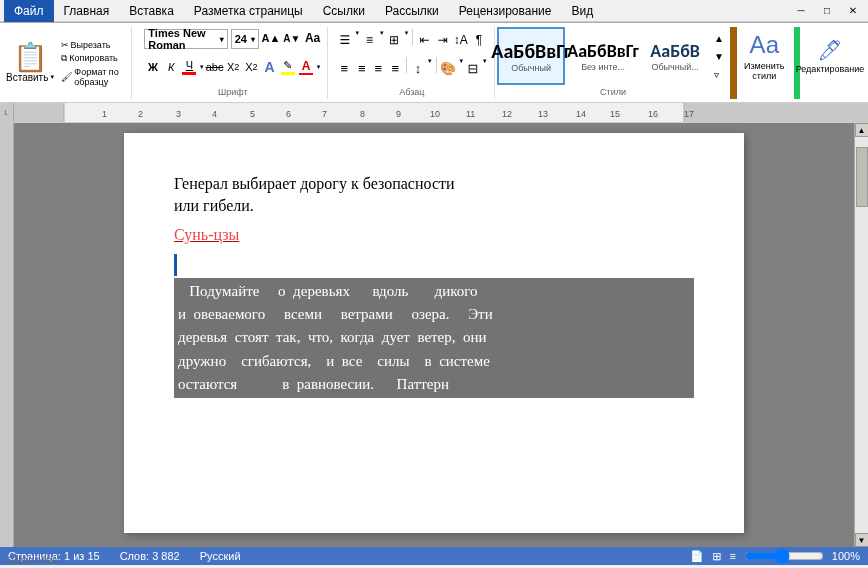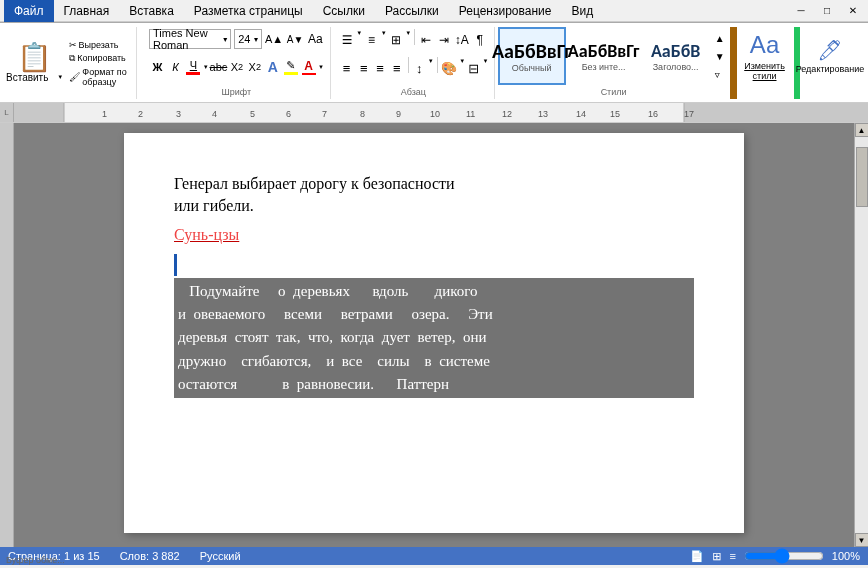--- a/index.html
+++ b/index.html
@@ -74,22 +74,23 @@
     .fmt-btn {
       width: 18px; height: 18px;
       display: flex; align-items: center; justify-content: center;
       font-size: 11px;
       cursor: pointer;
       border: 1px solid transparent;
       background: transparent;
     }
     .font-row1 {
       display: flex;
-      align-items: center;
+      align-items: flex-start;
       gap: 3px;
+      font-weight: bold;
     }
     .font-selector {
       width: 120px; height: 20px;
       border: 1px solid #aaa;
       font-size: 11px;
       padding: 0 3px;
       display: flex; align-items: center; justify-content: space-between;
       background: white;
       cursor: pointer;
     }
@@ -425,21 +426,21 @@
     <div class="title-bar-btn">✕</div>
   </div>
 </div>
 
 <div class="ribbon">
   <div class="ribbon-content">
 
     <div class="group-paste">
       <div class="paste-main">
         <div class="paste-icon-block">📋</div>
-        <div style="display:flex;align-items:center;gap:9px;">
+        <div style="display:flex;align-items:center;gap:1px;">
           <span class="paste-small-label">Вставить</span>
           <span class="small-arrow">▾</span>
         </div>
       </div>
       <div class="clip-group">
         <div class="clip-item">
           <span>✂</span>
           <span>Вырезать</span>
         </div>
         <div class="clip-item">
@@ -535,35 +536,35 @@
         <div class="style-box active-style">
           <div class="style-box-preview">АаБбВвГг</div>
           <div class="style-box-label">Обычный</div>
         </div>
         <div class="style-box">
           <div class="style-box-preview" style="font-size:18px;">АаБбВвГг</div>
           <div class="style-box-label">Без инте...</div>
         </div>
         <div class="style-box">
           <div class="style-box-preview" style="font-size:18px;color:#17375e;">АаБбВ</div>
-          <div class="style-box-label">Заголово...</div>
+          <div class="style-box-label">Обычный...</div>
         </div>
         <div style="display:flex;flex-direction:column;justify-content:space-around;padding:2px;">
           <div style="cursor:pointer;font-size:10px;">▲</div>
           <div style="cursor:pointer;font-size:10px;">▼</div>
           <div style="cursor:pointer;font-size:10px;">▿</div>
         </div>
       </div>
       <div style="font-size:9px;color:#666;position:absolute;bottom:2px;left:0;right:0;text-align:center;">Стили</div>
     </div>
 
     <div class="ribbon-group" style="position:relative;padding-bottom:14px;min-width:60px;border-right:6px solid #22c55e;">
       <div class="ribbon-btn-lg">
         <div class="ribbon-btn-lg-icon">Аа</div>
-        <div style="font-size:9px;margin-top:2px;text-decoration:underline;">Изменить стили</div>
+        <div style="font-size:9px;margin-top:2px;">Изменить стили</div>
       </div>
       <div style="font-size:9px;color:#666;position:absolute;bottom:2px;left:0;right:0;text-align:center;"></div>
     </div>
 
     <div class="ribbon-group" style="border-right:none;min-width:60px;padding-bottom:14px;position:relative;">
       <div class="ribbon-btn-lg">
         <div class="ribbon-btn-lg-icon" style="font-size:20px;">🖊</div>
         <div style="font-size:9px;margin-top:2px;">Редактирование</div>
       </div>
     </div>

